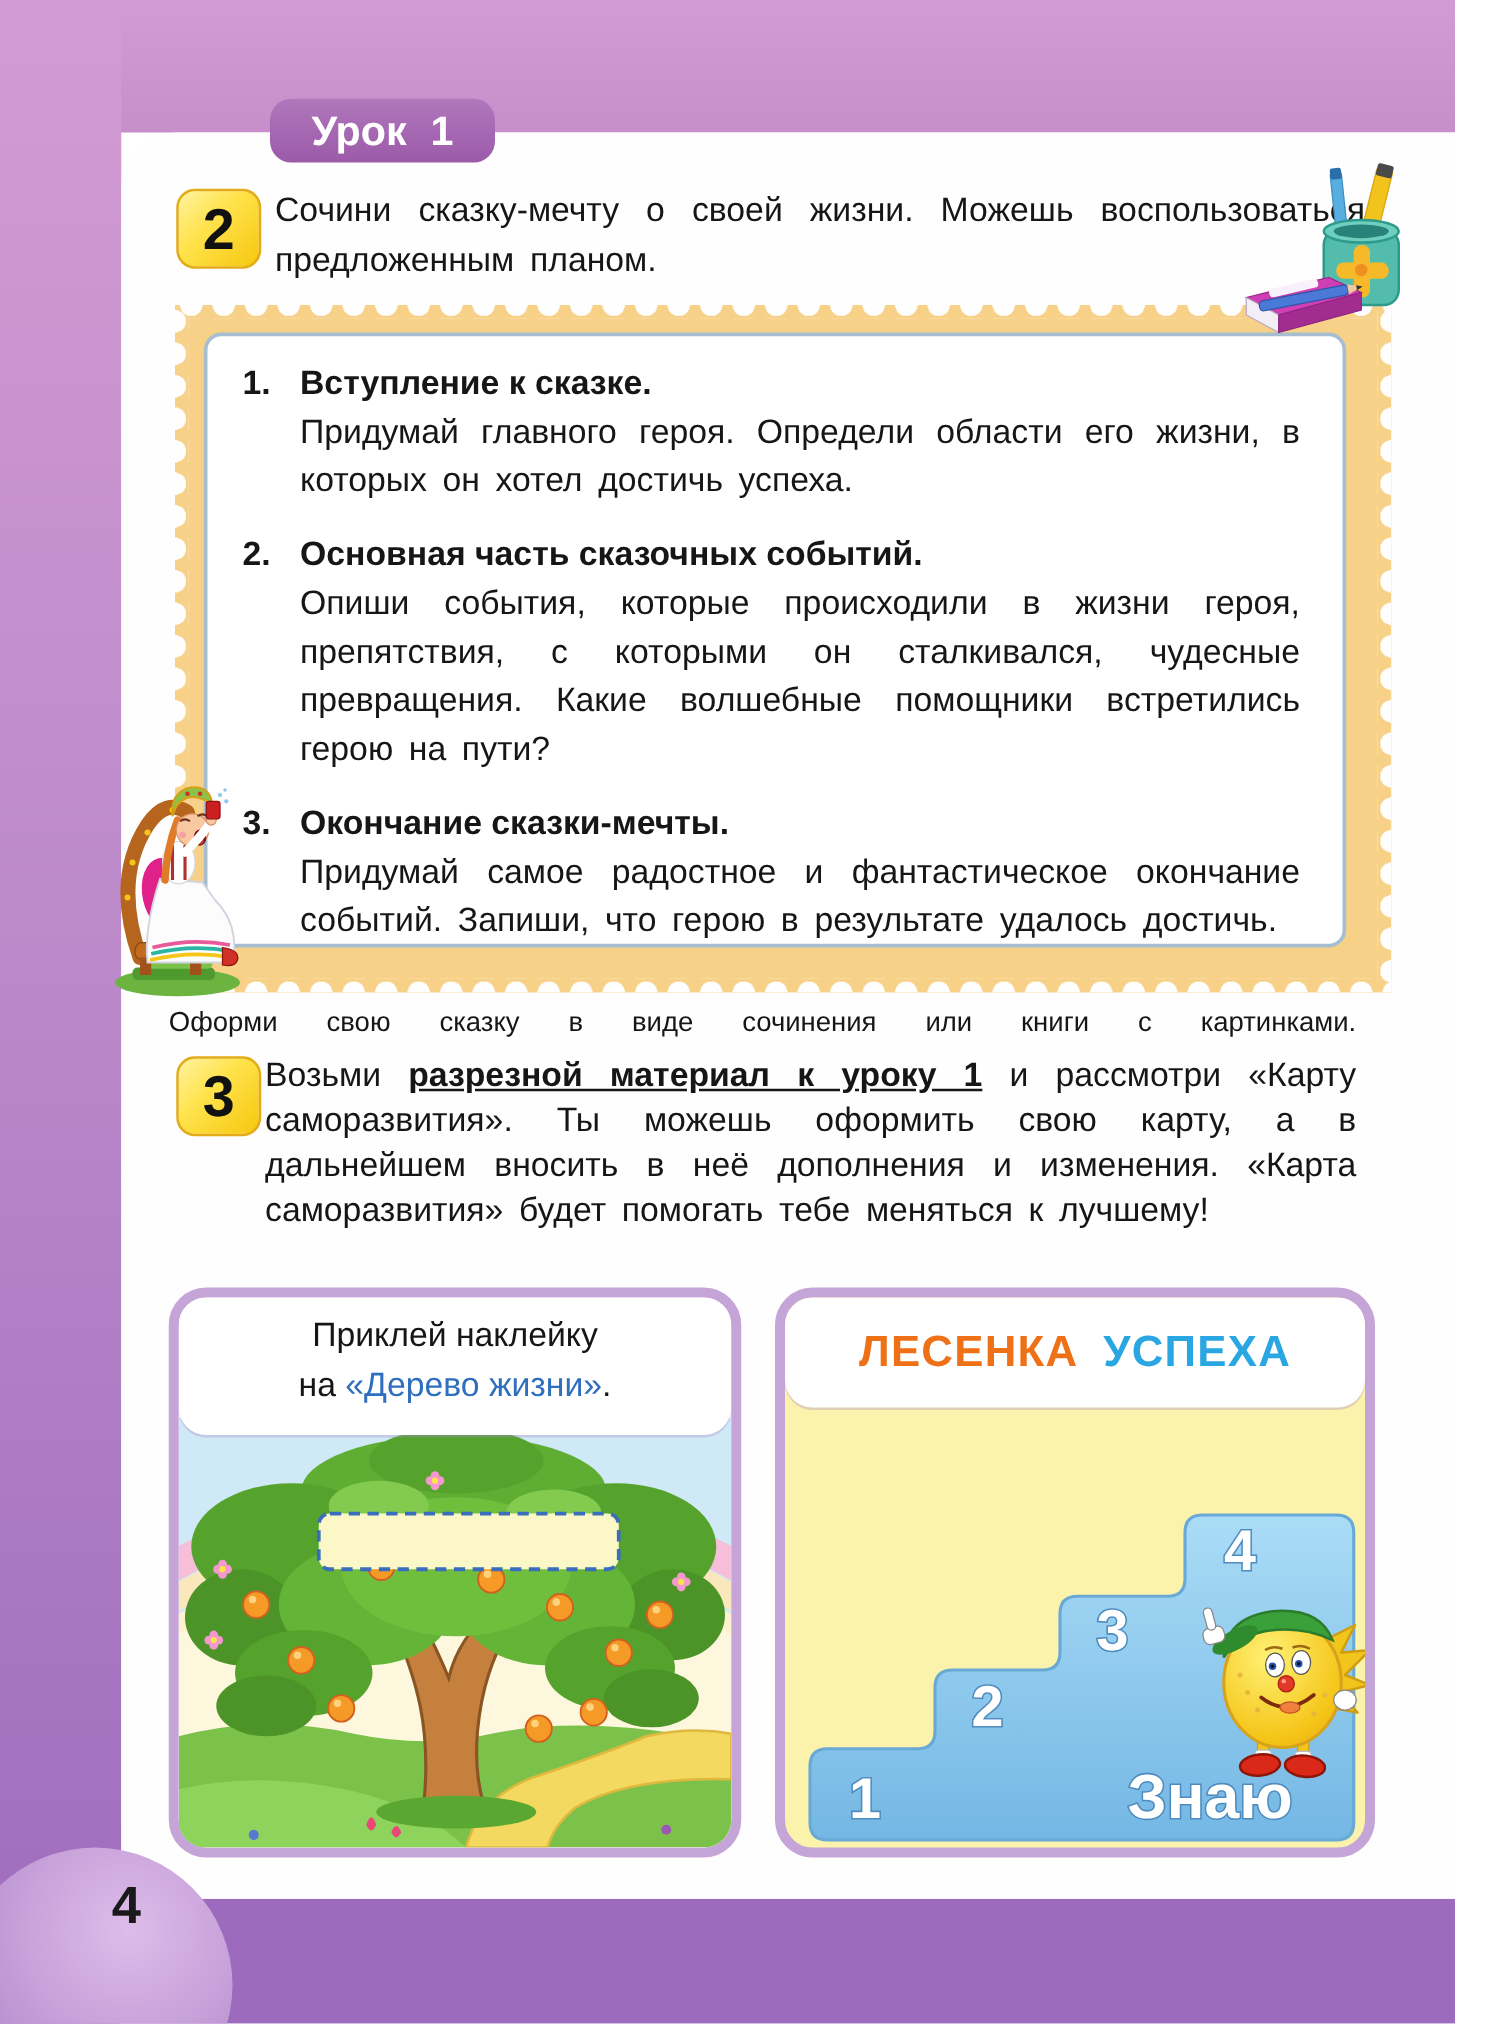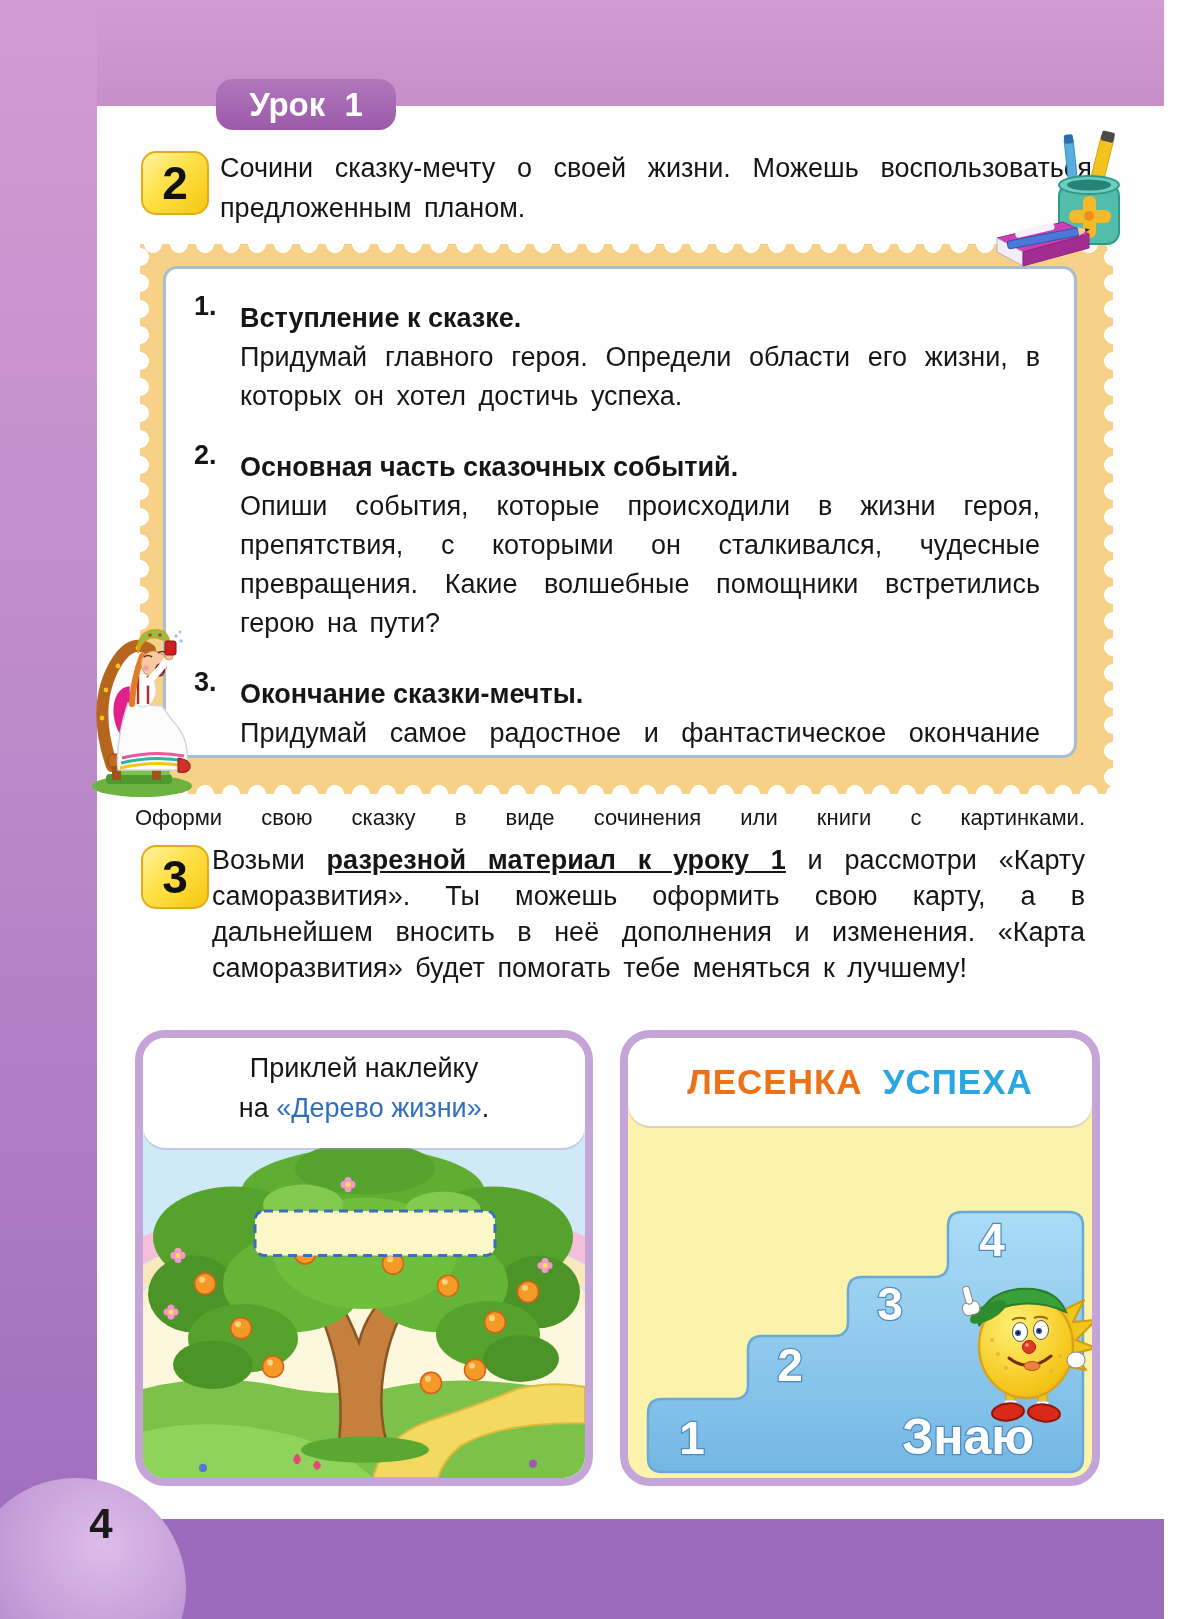--- a/index.html
+++ b/index.html
@@ -48,21 +48,21 @@
   .sc-right{top:0;bottom:0;right:0;width:11px;
       background:radial-gradient(circle 9px at 100% 50%,#fefefe 97%,rgba(255,255,255,0)) 100% 0/11px 26px repeat-y;}
 
   .plan-box{position:absolute;left:23px;top:22px;width:914px;height:492px;z-index:2;
       background:#fff;border:3px solid #a6becf;border-radius:14px;box-sizing:border-box;
       padding:18px 34px 6px 28px;overflow:hidden;}
   .plan-item{display:flex;margin-bottom:20px;font-size:27px;line-height:39px;}
   .plan-item:last-child{margin-bottom:0;}
   .plan-num{width:46px;flex:none;font-weight:700;}
   .plan-content{flex:1;}
-  .plan-title{font-weight:700;margin-top:12px;}
+  .plan-title{font-weight:700;}
   .plan-body{text-align:justify;word-spacing:5px;}
 
   
   .panel{position:absolute;top:1030px;height:456px;border:8px solid #c5a5d7;border-radius:30px;
          box-sizing:border-box;overflow:hidden;}
   #tree-panel{left:135px;width:458px;background:#fff;}
   #ladder-panel{left:620px;width:480px;background:#fbf3ac;}
   .panel-title{position:absolute;left:0;right:0;top:0;background:#fff;z-index:2;
          border-radius:0 0 22px 22px;box-shadow:0 2px 0 rgba(170,140,200,.35);
          text-align:center;}

